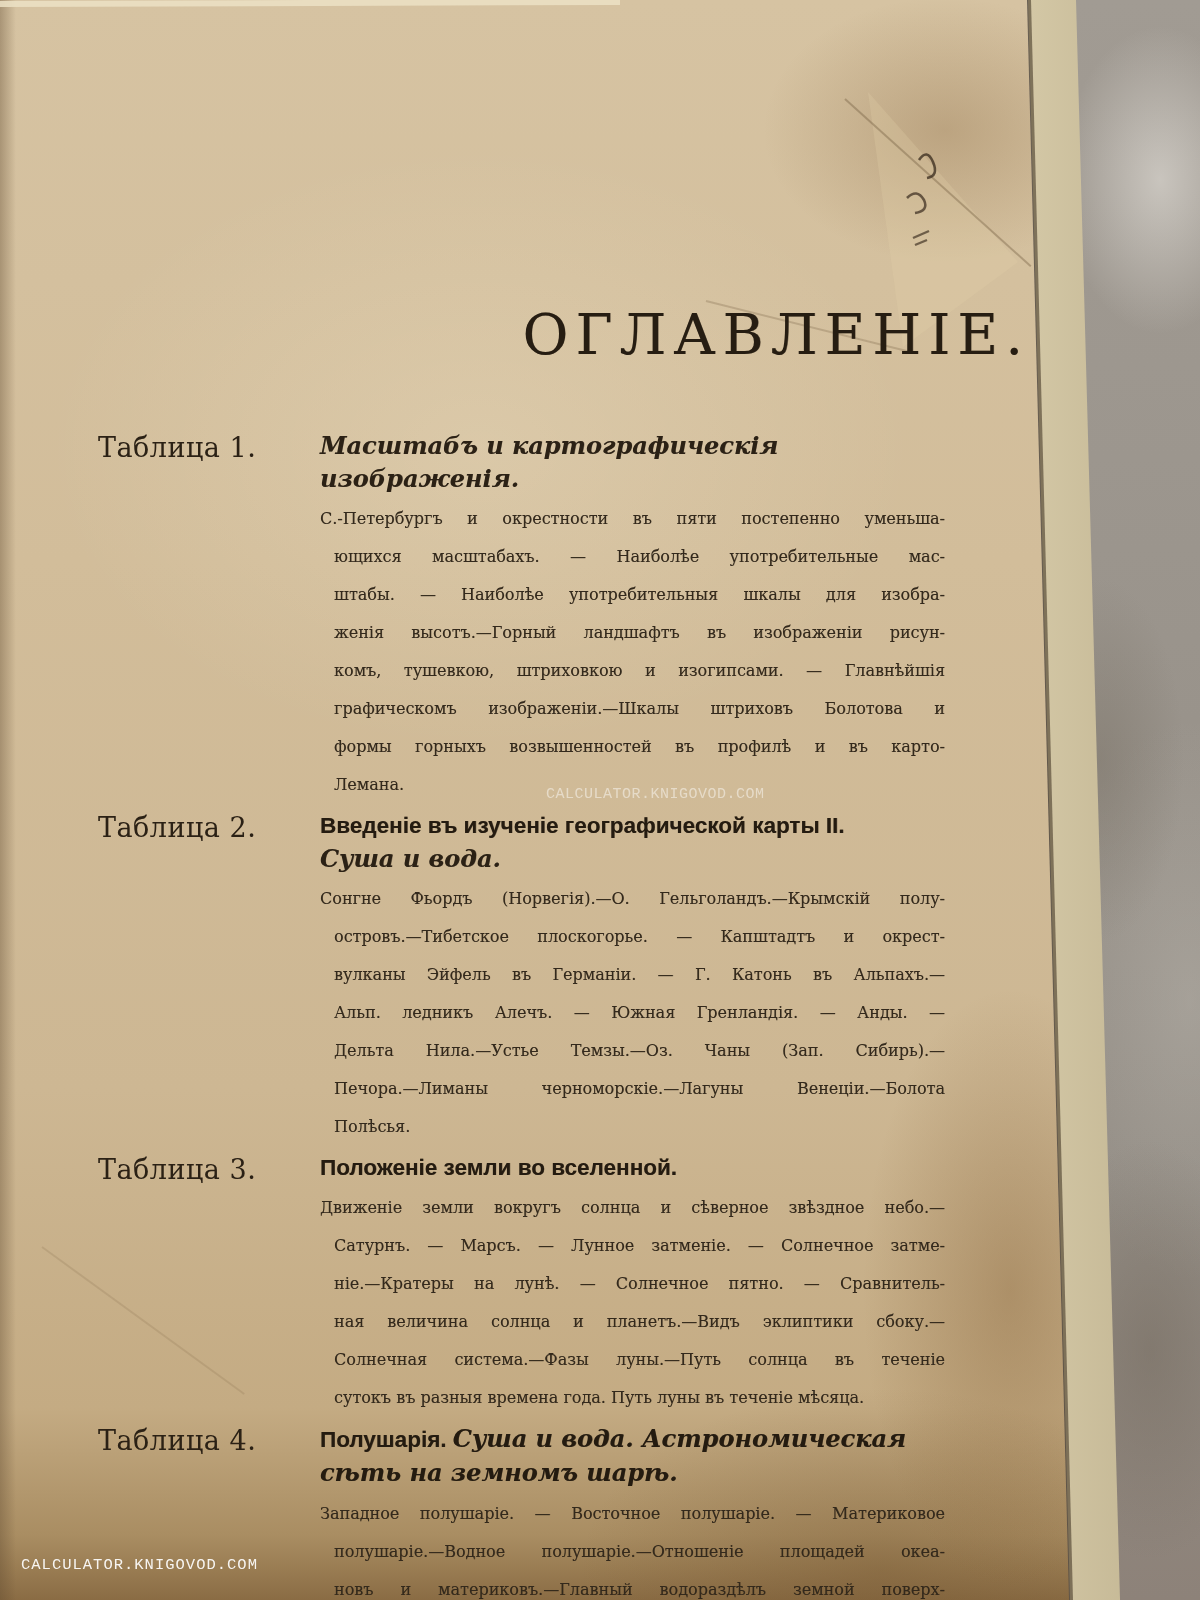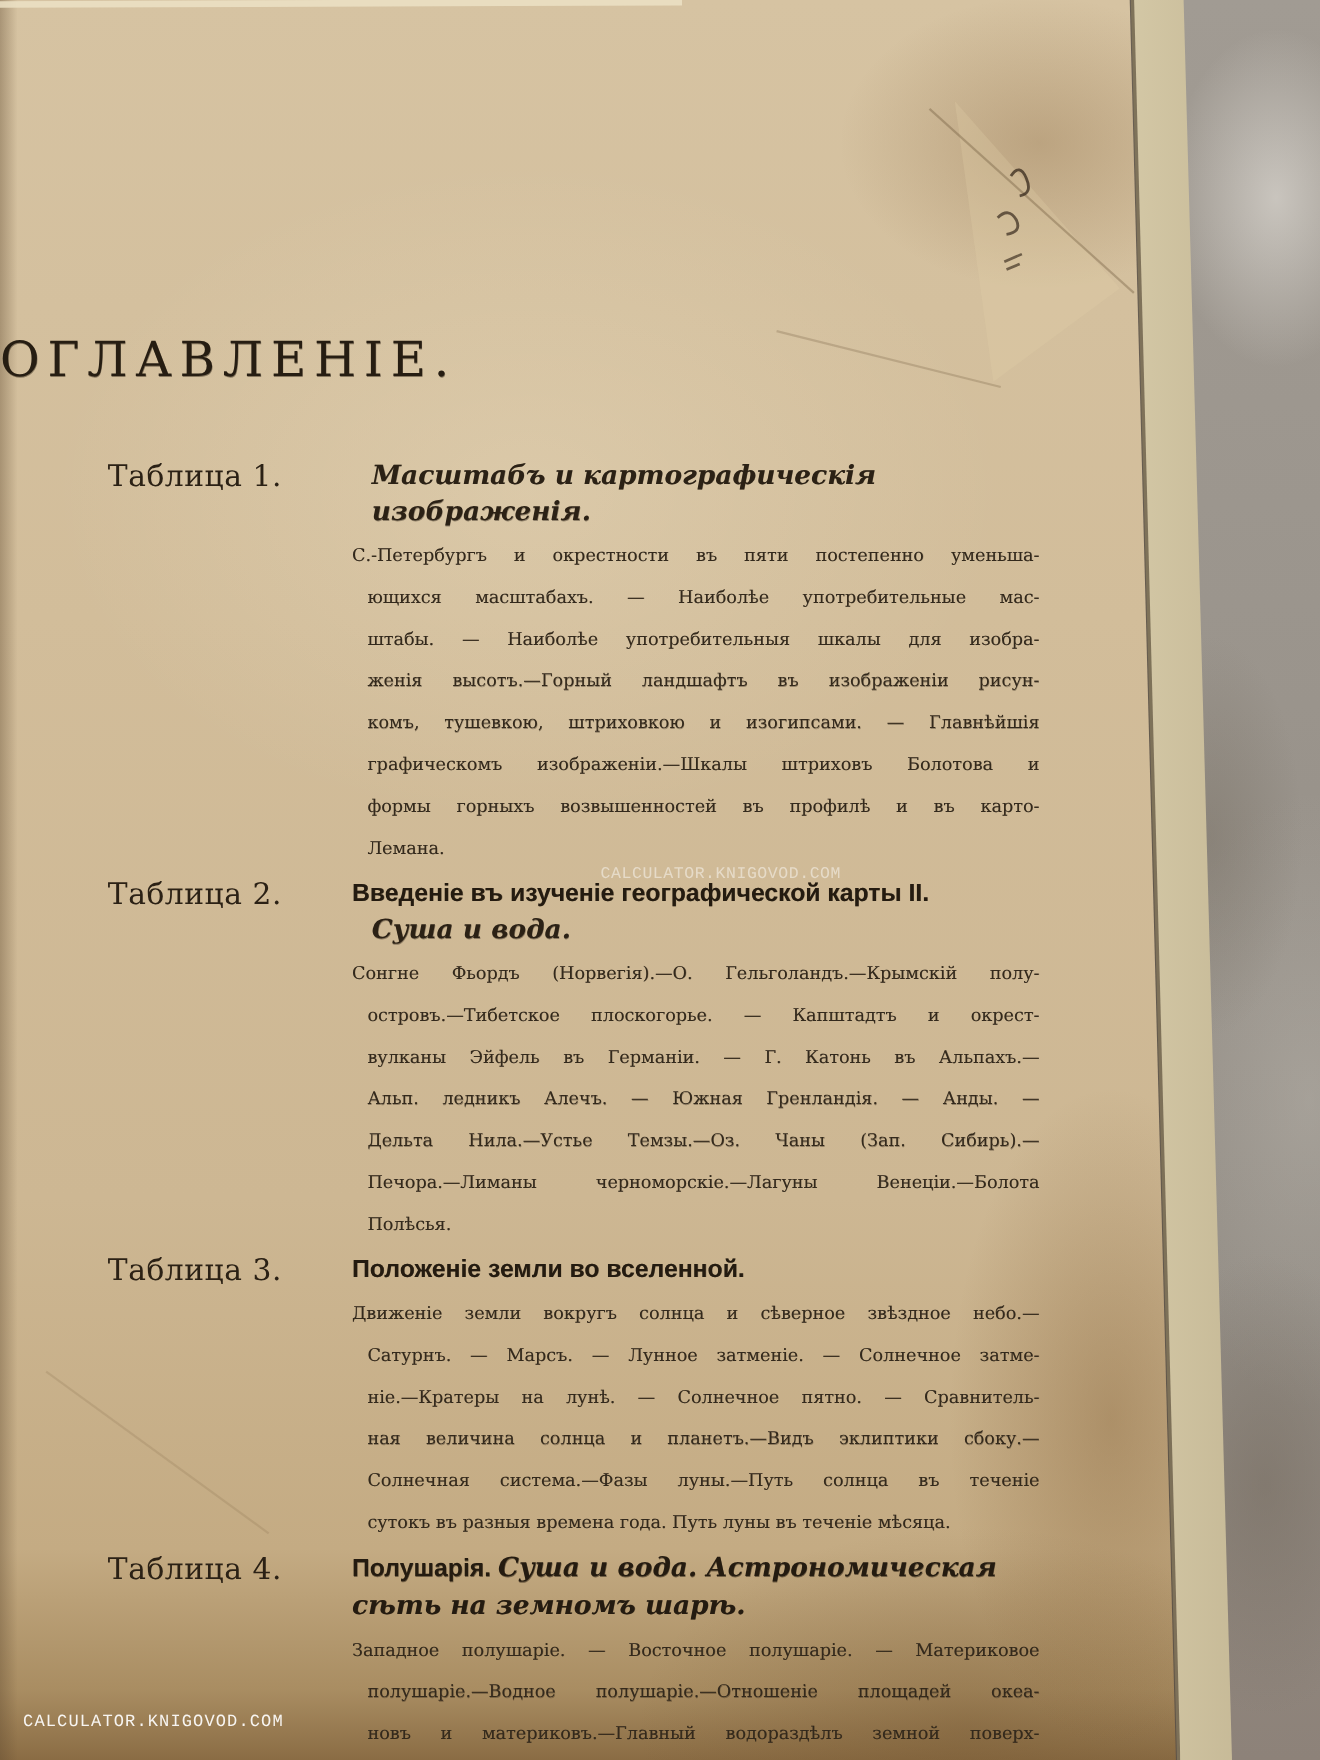--- a/index.html
+++ b/index.html
@@ -51,42 +51,41 @@
     background:rgba(228,209,170,.28);
   }
   .crease{position:absolute;height:2px;background:rgba(92,70,42,.32);transform-origin:left center;}
   .crease.c1{left:845px;top:98px;width:250px;transform:rotate(42deg);}
   .crease.c2{left:706px;top:300px;width:210px;transform:rotate(14deg);background:rgba(92,70,42,.22);}
   .crease.c3{left:42px;top:1246px;width:250px;transform:rotate(36deg);background:rgba(110,85,55,.16);}
   .ink-marks{position:absolute;left:893px;top:146px;}
   
   .content{position:absolute;left:0;top:0;width:1030px;color:#30261a;}
   .page-title{
-    margin:302px 0 62px 0;text-align:left;
-    font-size:44px;letter-spacing:7px;color:#261d12;
+    margin:302px 0 62px 0;text-align:right;
+    font-size:56px;letter-spacing:7px;color:#261d12;
     text-shadow:.4px .4px .5px rgba(40,28,16,.45);
   }
   .entry{position:relative;margin:0 0 10px 0;padding-left:320px;width:625px;}
   .entry-label{
     position:absolute;left:98px;top:3px;font-size:27px;color:#2b2115;
     letter-spacing:.5px;white-space:nowrap;
   }
   .entry-heading{
     font-family:"Liberation Sans","DejaVu Sans",sans-serif;
     font-weight:bold;font-size:22.5px;line-height:33px;color:#241b10;
     text-shadow:.3px .3px .4px rgba(36,26,14,.5);
   }
   .entry-heading .it{
     font-family:"DejaVu Serif",serif;font-weight:bold;font-style:italic;
     font-size:24px;
   }
   .entry-subtitle{
     font-style:italic;font-weight:bold;font-size:24px;line-height:33px;color:#2b2115;
     text-shadow:.3px .3px .4px rgba(36,26,14,.4);
-    margin-left:18px;
   }
   .body-lines{margin-top:2px;}
   .bl{
     font-size:16px;line-height:28px;color:#33291c;
     text-align:justify;text-align-last:justify;
     text-shadow:.3px .3px .4px rgba(40,28,16,.35);
     margin-top:10px;
   }
   .bl ~ .bl{padding-left:14px;}
   .bl.last{text-align-last:left;}

